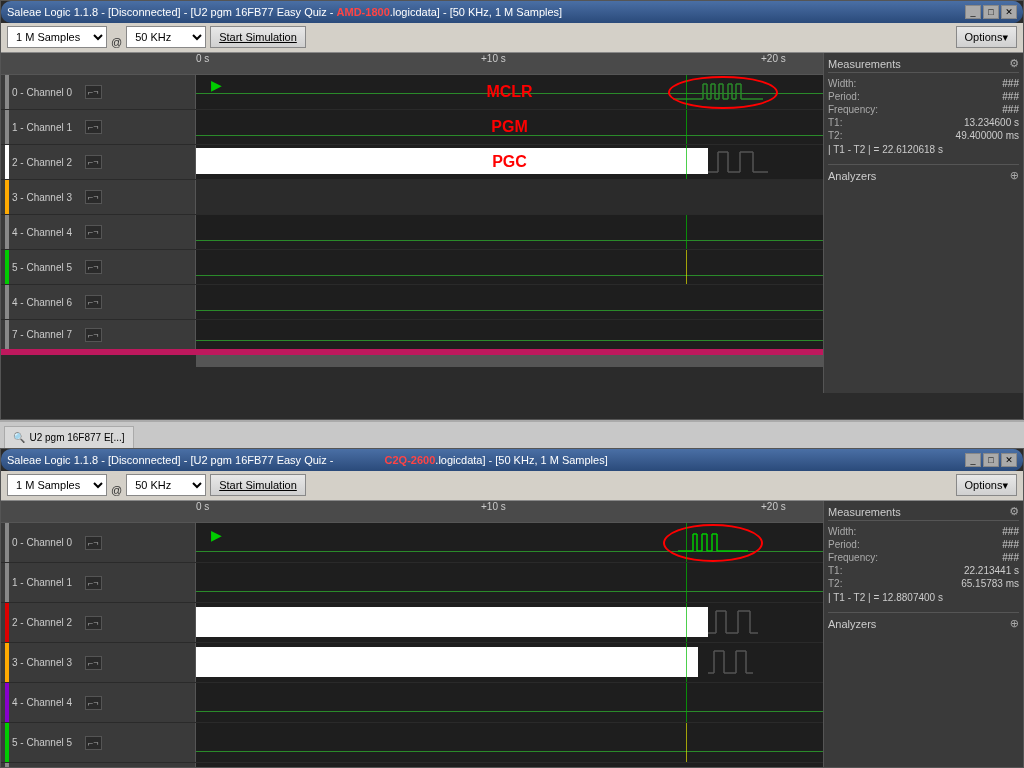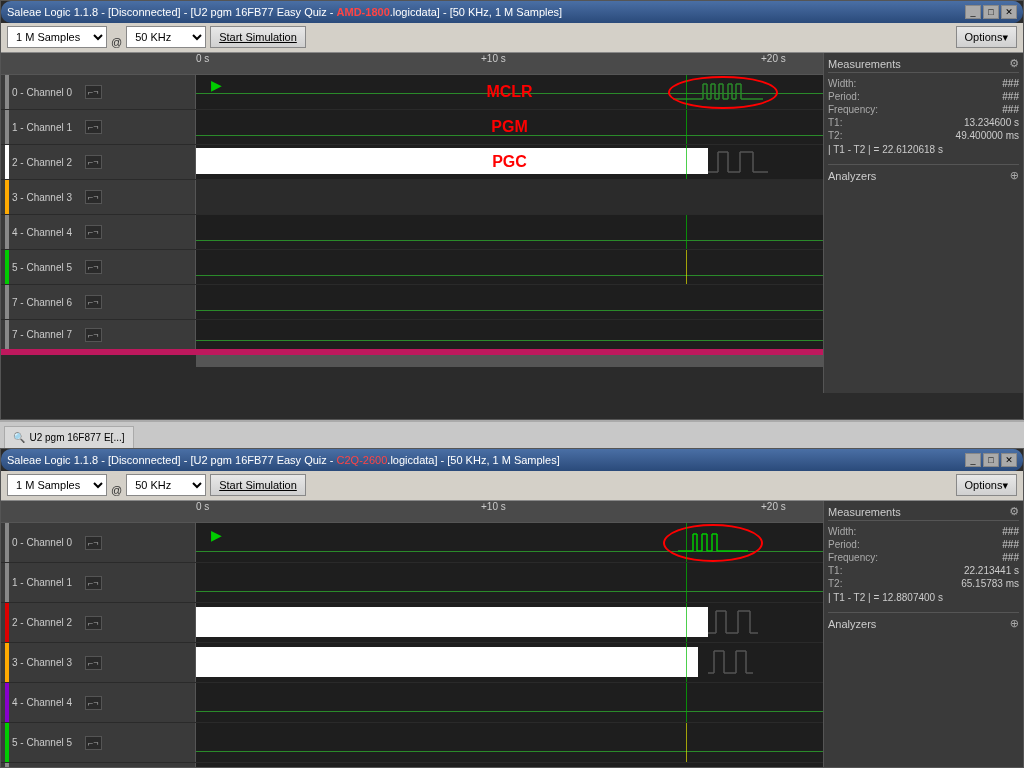--- a/index.html
+++ b/index.html
@@ -179,21 +179,21 @@
         </div>
         <div class="waveform-area" style="position:relative;flex:1;background:#1e1e1e;overflow:hidden;">
           <div style="position:absolute;bottom:8px;left:0;right:0;height:1px;background:#2a8a2a;"></div>
           <div style="position:absolute;left:490px;top:0;bottom:0;width:1px;background:#dddd00;opacity:0.7;"></div>
         </div>
       </div>
 
       <div class="channel-row channel-row-ch6" style="display:flex;height:35px;border-bottom:1px solid #2a2a2a;">
         <div class="channel-label" style="width:195px;min-width:195px;background:#3a3a3a;display:flex;align-items:center;padding:0 4px;gap:3px;border-right:1px solid #555;">
           <div style="width:4px;height:100%;background:#888;"></div>
-          <span style="color:#ccc;font-size:10px;min-width:70px;">7 - Channel 6</span>
+          <span style="color:#ccc;font-size:10px;min-width:70px;">4 - Channel 6</span>
           <span style="color:#aaa;font-size:9px;background:#2a2a2a;padding:1px 2px;border:1px solid #555;">⌐¬</span>
         </div>
         <div class="waveform-area" style="position:relative;flex:1;background:#1e1e1e;overflow:hidden;">
           <div style="position:absolute;bottom:8px;left:0;right:0;height:1px;background:#2a8a2a;"></div>
         </div>
       </div>
 
       <div class="channel-row channel-row-ch7" style="display:flex;height:35px;border-bottom:6px solid #be185d;">
         <div class="channel-label" style="width:195px;min-width:195px;background:#3a3a3a;display:flex;align-items:center;padding:0 4px;gap:3px;border-right:1px solid #555;">
           <div style="width:4px;height:100%;background:#888;"></div>
@@ -249,21 +249,21 @@
   <div style="background:#d8d8d8;border:1px solid #aaa;border-bottom:none;padding:2px 8px;font-size:10px;height:22px;display:flex;align-items:center;gap:4px;cursor:pointer;">
     <span>🔍</span>
     <span>U2 pgm 16F877 E[...]</span>
   </div>
 </div>
 
 <div class="window" style="position:absolute;top:448px;left:0;right:0;bottom:0;">
 
   <div class="title-bar">
     <span style="font-size:11px;">
-      <span>Saleae Logic 1.1.8 - [Disconnected] - [U2 pgm 16FB77 Easy Quiz - </span><span style="color:#ff4444;font-weight:normal;">C2Q-2600</span><span>.logicdata] - [50 KHz, 1 M Samples]</span>
+      <span>Saleae Logic 1.1.8 - [Disconnected] - [U2 pgm 16FB77 Easy Quiz - </span><span style="color:#ff4444;font-weight:bold;margin-left:48px;">C2Q-2600</span><span>.logicdata] - [50 KHz, 1 M Samples]</span>
     </span>
     <div class="title-controls">
       <div class="title-btn">_</div>
       <div class="title-btn">□</div>
       <div class="title-btn">✕</div>
     </div>
   </div>
 
   <div class="toolbar">
     <select style="width:100px;font-size:11px;height:22px;">

